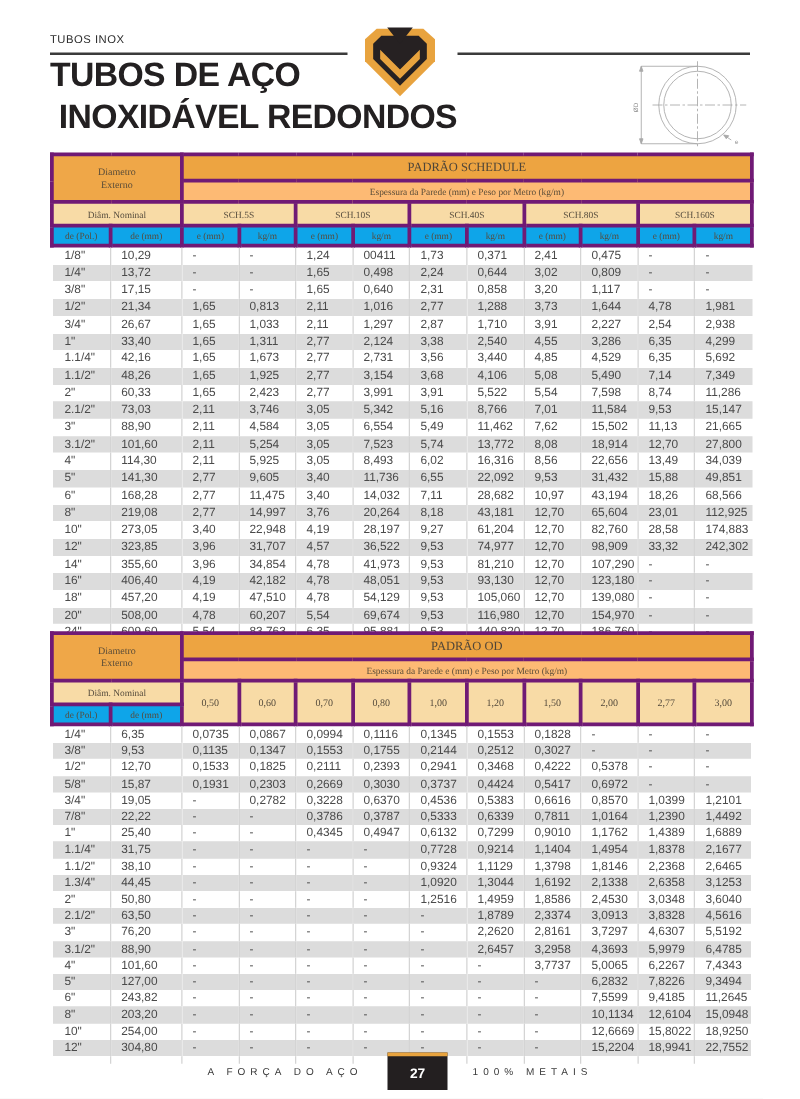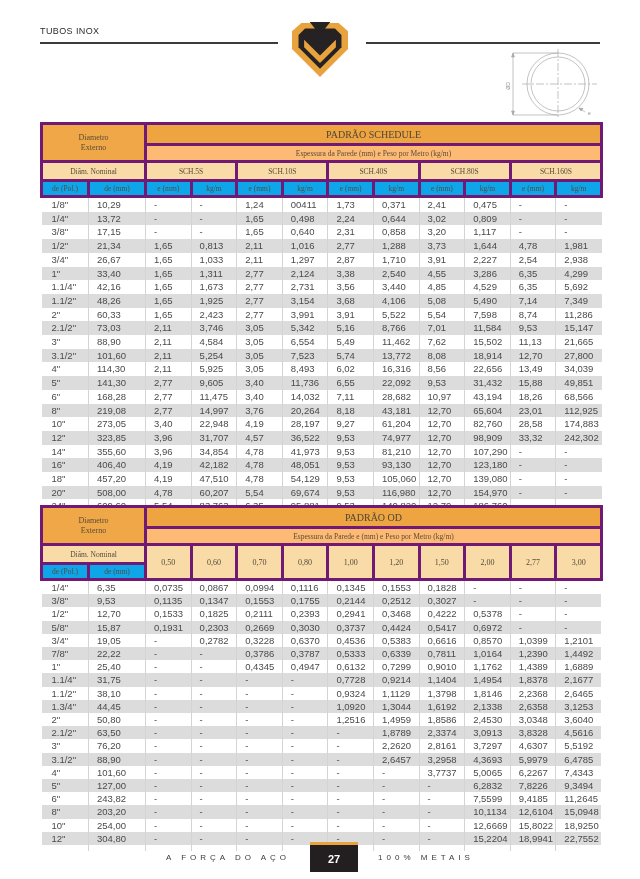--- a/index.html
+++ b/index.html
@@ -53,20 +53,24 @@
 
   <div class="logo">
     <svg viewBox="0 0 60 58" width="56" height="60" aria-hidden="true">
       <path d="M10 0 L50 0 L60 9 L60 28 L30 58 L0 28 L0 9 Z" fill="#E8A33E"></path>
       <path d="M14 6 L46 6 L53 13 L53 26 L30 49 L7 26 L7 13 Z" fill="#262122"></path>
       <path d="M19 -1 L41 -1 L30 13 Z" fill="#262122"></path>
       <path d="M13 18 L30 35 L47 18 L47 26 L30 43 L13 26 Z" fill="#E8A33E"></path>
     </svg>
   </div>
 
+  <h1 class="title">
+    <span class="l1">TUBOS DE AÇO</span>
+    <span class="l2">INOXIDÁVEL REDONDOS</span>
+  </h1>
 
   <div class="drawing">
     <svg viewBox="0 0 98 74" width="98" height="74" aria-hidden="true">
       <g stroke="#a9a9a9" stroke-width="0.7" fill="none">
         <circle cx="53" cy="38" r="31"></circle>
         <circle cx="53" cy="38" r="27"></circle>
         <line x1="17" y1="38" x2="92" y2="38" stroke-dasharray="8 2 2 2"></line>
         <line x1="53" y1="3" x2="53" y2="73" stroke-dasharray="8 2 2 2"></line>
         <line x1="8" y1="7" x2="53" y2="7"></line>
         <line x1="8" y1="69" x2="53" y2="69"></line>

